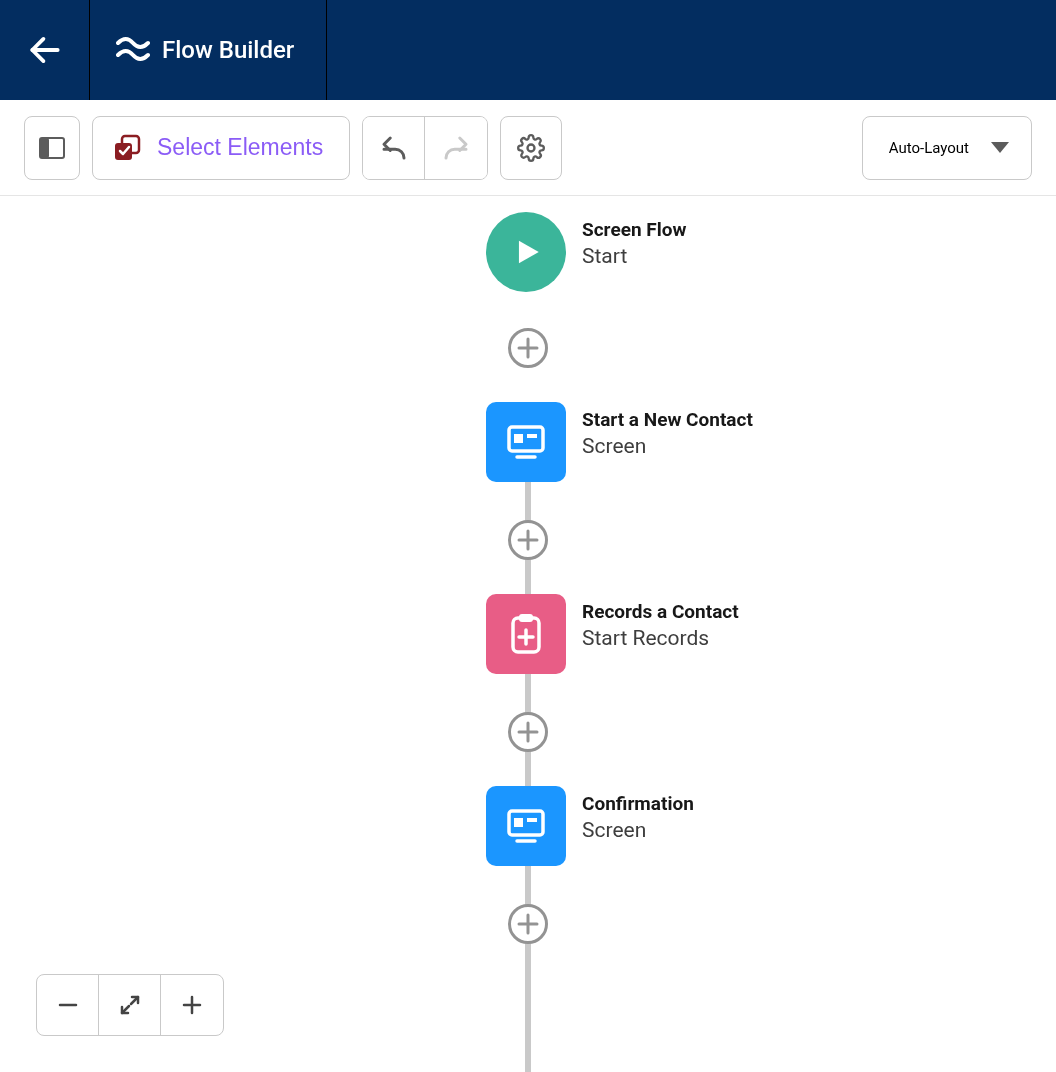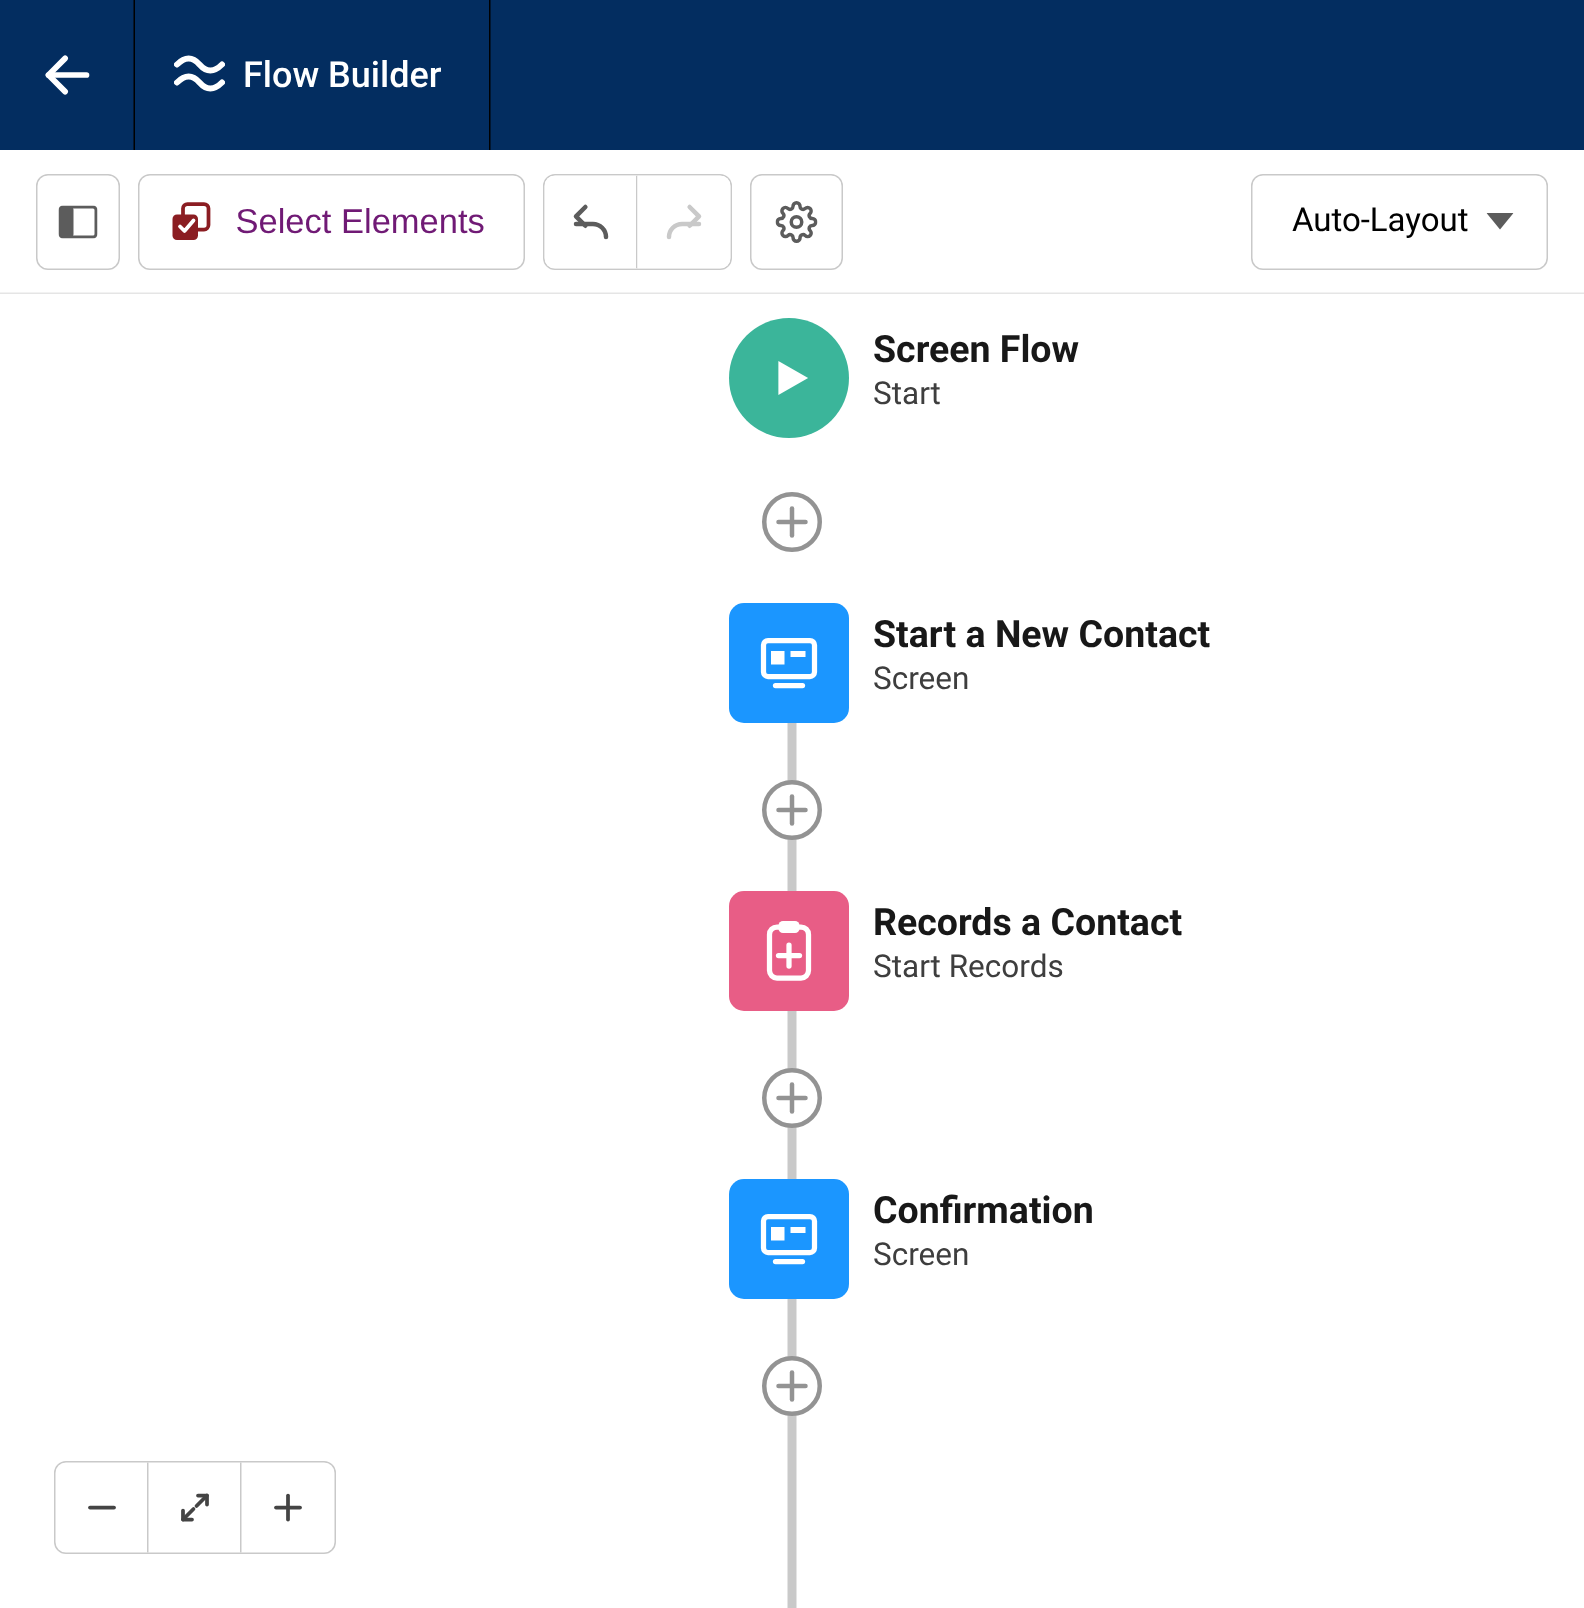--- a/index.html
+++ b/index.html
@@ -49,21 +49,21 @@
     border-radius: 8px;
     background: #ffffff;
     padding: 0 14px;
     font-size: 18px;
     color: #181818;
     cursor: pointer;
   }
   .btn.icon-only { width: 56px; padding: 0; }
   .btn.select-elements {
     gap: 16px;
-    color: #701a75;
+    color: #8b5cf6;
     font-size: 23px;
     font-weight: 500;
     padding: 0 26px 0 20px;
   }
   .btn-group {
     display: inline-flex;
     border: 1px solid #c9c9c9;
     border-radius: 8px;
     overflow: hidden;
     height: 64px;
@@ -76,23 +76,23 @@
     cursor: pointer;
   }
   .btn-group .seg:last-child { border-right: none; }
   .toolbar-spacer { flex: 1; }
   .layout-select {
     height: 64px;
     border: 1px solid #c9c9c9;
     border-radius: 8px;
     display: inline-flex;
     align-items: center;
-    gap: 12px;
+    gap: 22px;
     padding: 0 22px 0 26px;
-    font-size: 22px;
+    font-size: 15px;
     cursor: pointer;
   }
 
   
   .canvas {
     position: relative;
     width: 100%;
     height: calc(100% - 196px);
     overflow: hidden;
     background: #ffffff;
@@ -115,21 +115,21 @@
     z-index: 2;
   }
   .node .shape {
     width: 80px; height: 80px;
     display:flex; align-items:center; justify-content:center;
     border-radius: 10px;
     flex-shrink: 0;
   }
   .node .shape.circle { border-radius: 50%; }
   .labels { padding-top: 6px; white-space: nowrap; }
-  .labels .title { font-size: 25px; font-weight: 700; color: #181818; line-height: 1.25; }
+  .labels .title { font-size: 19px; font-weight: 700; color: #181818; line-height: 1.25; }
   .labels .sub   { font-size: 21px; font-weight: 400; color: #3e3e3e; line-height: 1.35; }
 
   .add-btn {
     position: absolute;
     left: 508px;
     width: 40px; height: 40px;
     border-radius: 50%;
     background: #ffffff;
     border: 3px solid #939393;
     display: flex; align-items: center; justify-content: center;

